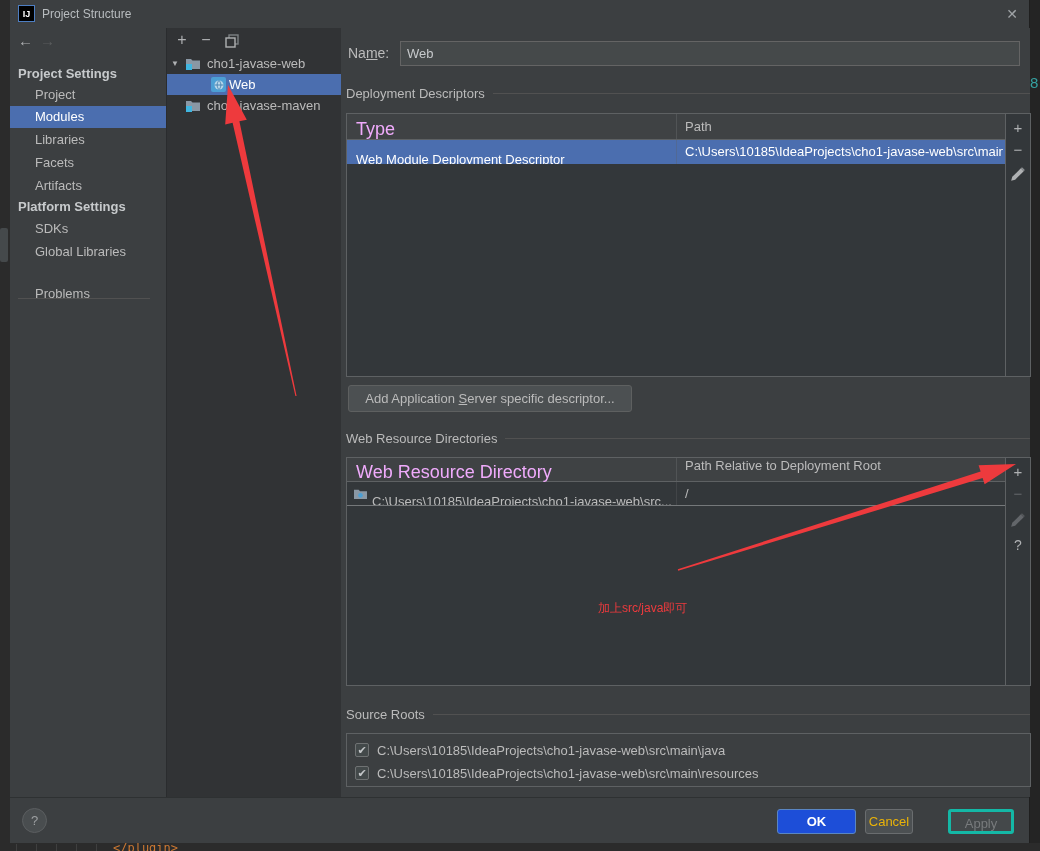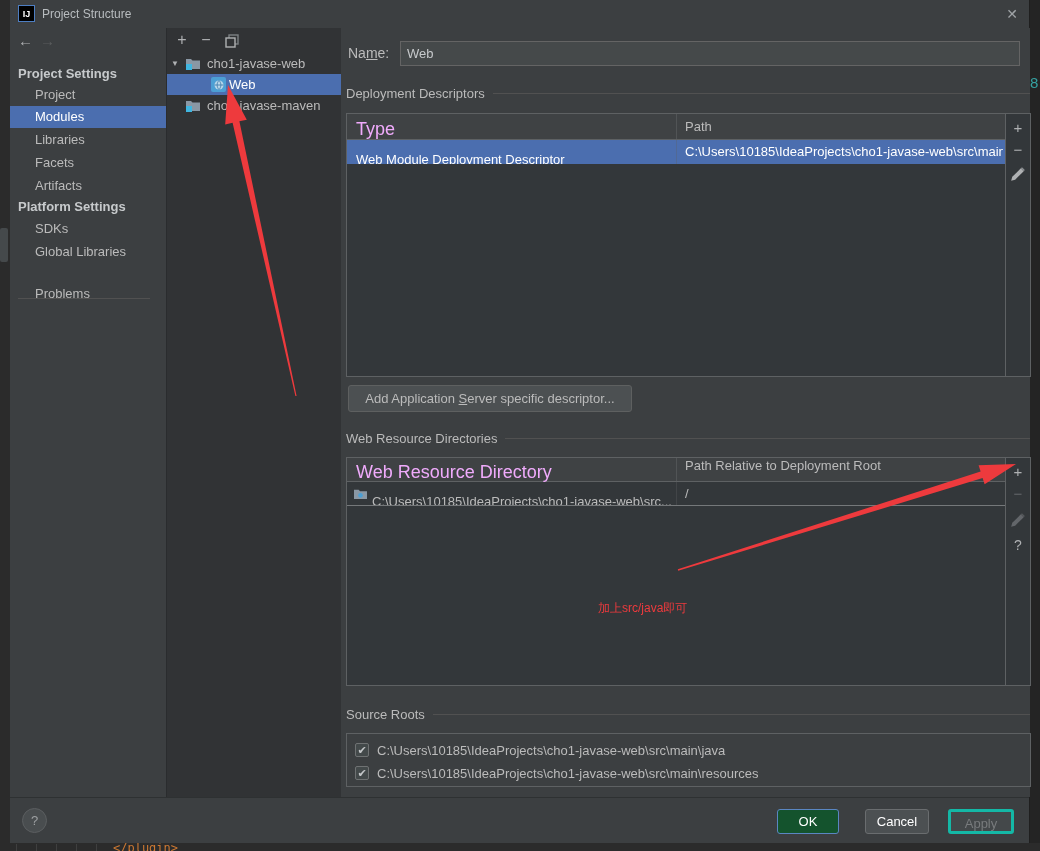--- a/index.html
+++ b/index.html
@@ -91,22 +91,22 @@
   .root-path { font-size:13px; color:#bbbbbb; }
 
   
   #footer { position:absolute; left:0; bottom:0; width:100%; height:46px; background:#3c3f41;
     border-top:1px solid #2e3132; }
   #help-btn { position:absolute; left:12px; top:10px; width:25px; height:25px; border-radius:50%;
     background:#494d4f; border:1px solid #5b5e60; color:#9da0a2; font-size:13px;
     text-align:center; line-height:23px; }
   .btn { position:absolute; top:11px; height:25px; border-radius:3px; font-size:13px;
     text-align:center; line-height:23px; }
-  #ok-btn { left:767px; width:62px; background:#14532d; border:1px solid #5a86c2; color:#ffffff; font-weight:normal; }
-  #cancel-btn { left:855px; width:64px; background:#4c5052; border:1px solid #6a6d6f; color:#ffffff; }
+  #ok-btn { left:767px; width:79px; background:#1d4ed8; border:1px solid #5a86c2; color:#ffffff; font-weight:bold; }
+  #cancel-btn { left:855px; width:48px; background:#4c5052; border:1px solid #6a6d6f; color:#eab308; }
   #apply-btn { left:938px; width:66px; background:#44484a; border:3px solid #14b8a6; color:#787b7d; }
 
   
   #overlay { position:absolute; left:0; top:0; width:1040px; height:851px; pointer-events:none; }
 </style>
 </head>
 <body>
 
 <div id="backdrop-right"></div>
 <span id="backdrop-glyph">8</span>

